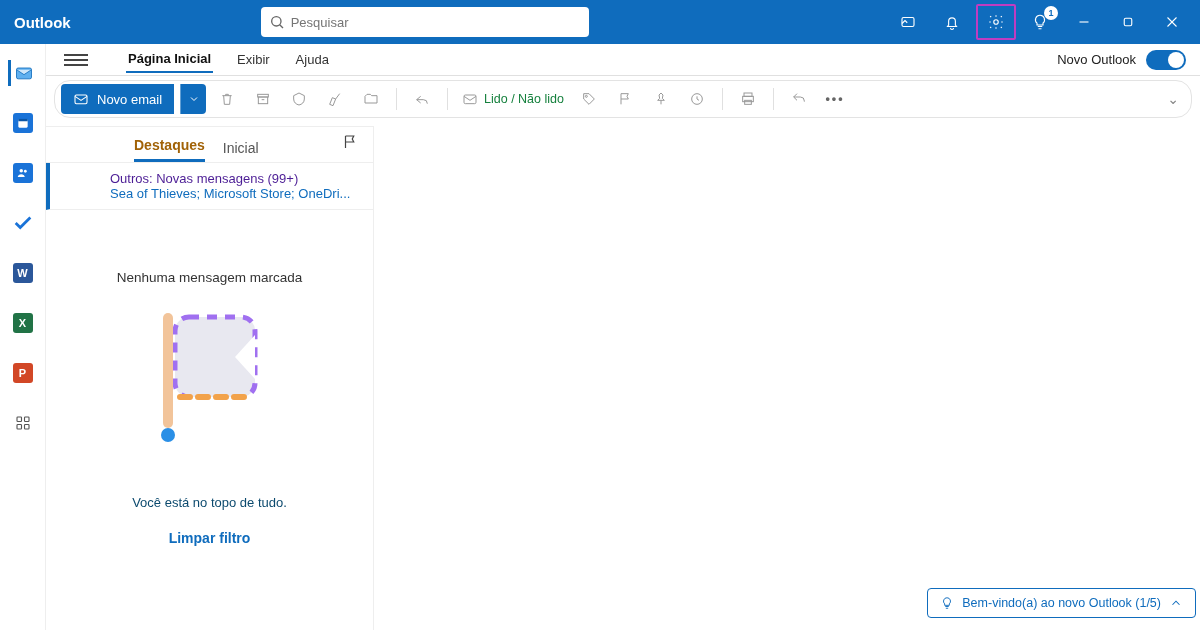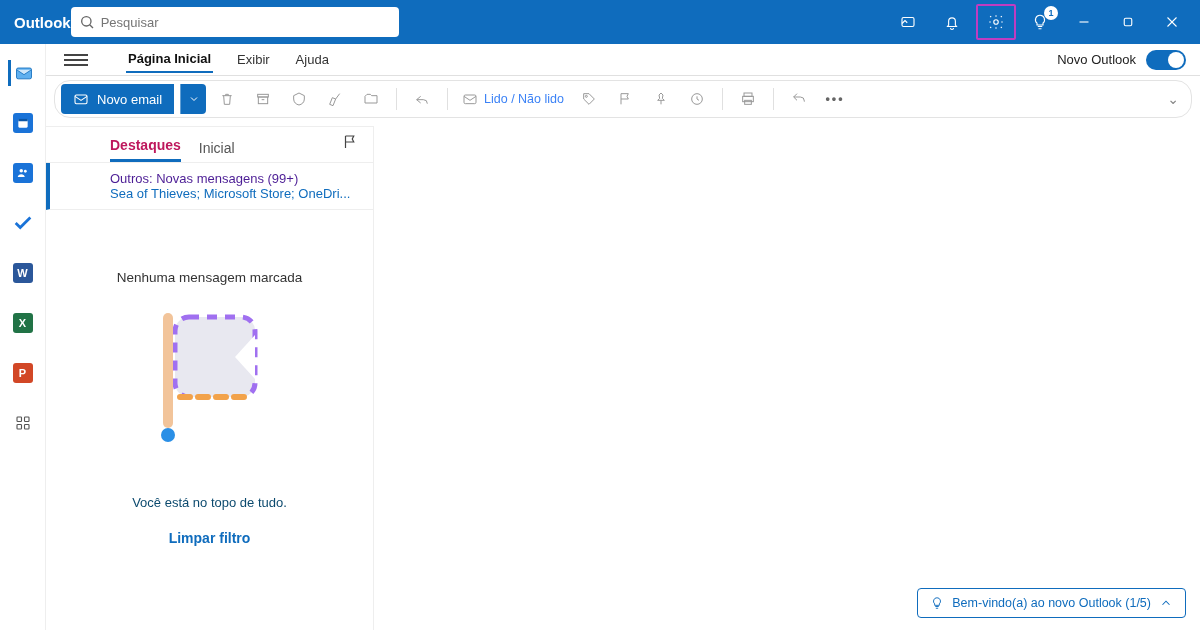--- a/index.html
+++ b/index.html
@@ -1,19 +1,19 @@
 <!DOCTYPE html>
 <html><head>
 <meta charset="utf-8">
 <style>
   * { margin:0; padding:0; box-sizing:border-box; font-family:"Segoe UI",Arial,sans-serif; }
   body { width:1200px; height:630px; background:#fff; overflow:hidden; position:relative; }
 
   .titlebar { height:44px; background:#0f6cbd; display:flex; align-items:center; color:#fff; padding:0 8px 0 14px; }
-  .titlebar .appname { font-size:15px; font-weight:600; }
+  .titlebar .appname { font-size:15px; font-weight:600; margin-right:190px; }
   .searchwrap { width:328px; height:30px; background:#fff; border-radius:4px; display:flex; align-items:center; padding:0 8px; gap:6px; }
   .searchwrap svg { width:16px; height:16px; stroke:#555; }
   .searchwrap input { border:0; outline:0; flex:1; font-size:13px; color:#333; background:transparent; }
   .titlebar-actions { margin-left:auto; display:flex; align-items:center; gap:4px; }
   .tb-btn { width:40px; height:36px; display:flex; align-items:center; justify-content:center; cursor:pointer; position:relative; }
   .tb-btn svg, .tb-btn .glyph { width:18px; height:18px; stroke:#fff; fill:none; stroke-width:1.5; }
   .tb-btn.highlight { border:2px solid #c13cc1; border-radius:2px; }
   .badge { position:absolute; top:2px; right:2px; width:14px; height:14px; border-radius:50%; background:#fff; color:#0f6cbd; font-size:9px; font-weight:700; display:flex; align-items:center; justify-content:center; }
 
   .shell { display:flex; height:586px; }
@@ -32,40 +32,40 @@
   .ribbon-right { margin-left:auto; display:flex; align-items:center; gap:10px; }
   .toggle { width:40px; height:20px; border-radius:10px; background:#0f6cbd; position:relative; cursor:pointer; }
   .toggle::after { content:""; position:absolute; right:2px; top:2px; width:16px; height:16px; background:#fff; border-radius:50%; }
 
   .toolbar { margin:4px 8px 8px 8px; height:38px; border:1px solid #e3e3e3; border-radius:16px; display:flex; align-items:center; padding:0 6px; gap:6px; color:#888; font-size:12.5px; }
   .newmail { background:#0f6cbd; color:#fff; height:30px; border-radius:4px 0 0 4px; padding:0 12px; display:flex; align-items:center; gap:8px; font-size:13px; cursor:pointer; }
   .newmail-dd { width:26px; height:30px; background:#0f6cbd; color:#fff; display:flex; align-items:center; justify-content:center; border-radius:0 4px 4px 0; border-left:1px solid rgba(255,255,255,.35); cursor:pointer; }
   .tb-ic { width:30px; height:30px; display:flex; align-items:center; justify-content:center; cursor:pointer; }
   .tb-ic svg { width:16px; height:16px; stroke:#999; stroke-width:1.5; fill:none; }
   .tb-sep { width:1px; height:22px; background:#e0e0e0; margin:0 4px; }
-  .tb-text { color:#3b82f6; white-space:nowrap; }
+  .tb-text { color:#15803d; white-space:nowrap; }
   .tb-expand { margin-left:auto; font-size:14px; color:#888; cursor:pointer; padding:0 6px;}
 
   .content { flex:1; display:flex; }
   .msglist { width:328px; border-top:1px solid #eee; border-right:1px solid #eee; background:#fff; display:flex; flex-direction:column; }
   .tabs2 { height:36px; display:flex; align-items:flex-end; padding:0 14px 0 64px; gap:18px; font-size:14px; color:#555; border-bottom:1px solid #eee; position:relative; }
   .tabs2 .t { cursor:pointer; padding-bottom:6px; }
-  .tabs2 .t.active { font-weight:600; color:#be185d; border-bottom:3px solid #0f6cbd; }
+  .tabs2 .t.active { font-weight:600; color:#a16207; border-bottom:3px solid #0f6cbd;margin-left:24px; }
   .flagicon { position:absolute; right:14px; top:6px; cursor:pointer; }
   .other-row { border-left:4px solid #0f6cbd; padding:8px 14px 8px 60px; border-bottom:1px solid #eee; font-size:13px; cursor:pointer; }
   .other-row .line1 { color:#4c1d95; }
   .other-row .line2 { color:#0f6cbd; white-space:nowrap; overflow:hidden; text-overflow:ellipsis; }
   .empty { flex:1; display:flex; flex-direction:column; align-items:center; padding-top:60px; font-size:13px; color:#333; gap:20px; }
   .empty-title { font-weight:400; font-size:13.5px; text-align:center; }
   .empty-sub { margin-top:30px; font-size:13px; color:#0c4a6e; }
   .clear-link { color:#0f6cbd; font-size:14px; font-weight:600; cursor:pointer; }
 
   .reader { flex:1; }
 
-  .welcome-pill { position:absolute; right:14px; bottom:12px; height:30px; border:1px solid #0f6cbd; border-radius:4px; display:flex; align-items:center; gap:8px; padding:0 12px; font-size:12.5px; color:#0f6cbd; cursor:pointer; background:#fff; }
+  .welcome-pill { position:absolute; right:4px; bottom:12px; height:30px; border:1px solid #0f6cbd; border-radius:4px; display:flex; align-items:center; gap:8px; padding:0 12px; font-size:12.5px; color:#0f6cbd; cursor:pointer; background:#fff; }
   .welcome-pill svg { width:14px; height:14px; stroke:#0f6cbd; fill:none; }
 </style>
 </head>
 <body>
 
 <div class="titlebar">
   <div class="appname">Outlook</div>
   <div class="searchwrap">
     <svg viewBox="0 0 24 24">
         <circle cx="11" cy="11" r="7" fill="none" stroke="#666" stroke-width="2"></circle>

